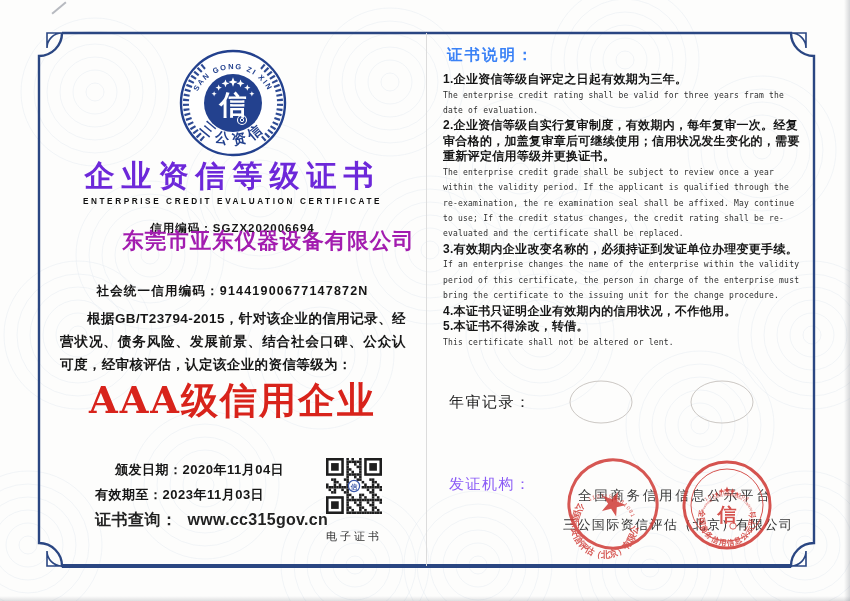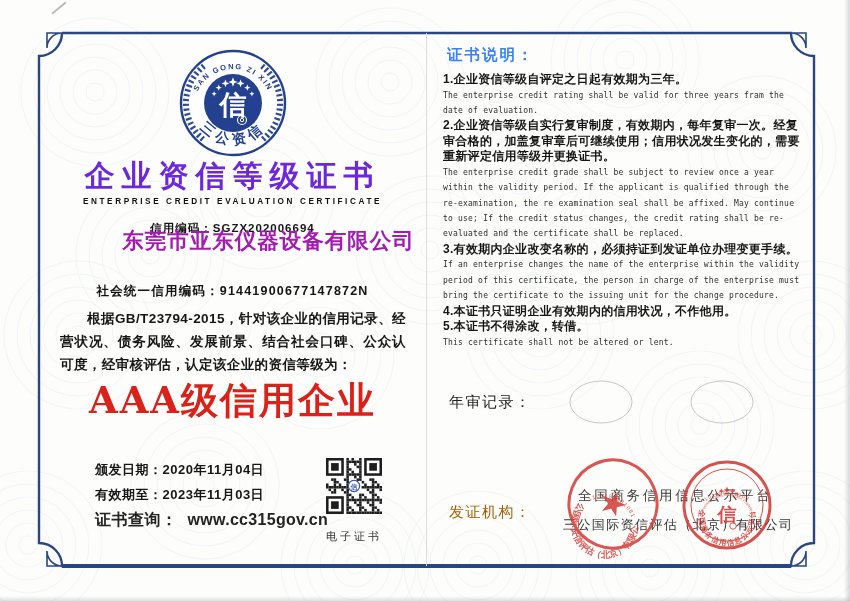--- a/index.html
+++ b/index.html
@@ -13,34 +13,34 @@
   .lp-center{left:39px;width:387px;text-align:center;}
   #cert-title{top:158px;font:700 30px/36px "DejaVu Serif",serif;letter-spacing:7px;color:#6d28d9;}
   #cert-subtitle{top:196px;font:700 8.2px/12px "Liberation Sans",sans-serif;letter-spacing:2.6px;color:#111;}
   #credit-code-line{top:220px;font:700 11.5px/16px "Liberation Sans",sans-serif;letter-spacing:1px;color:#151515;}
   #company-name{top:226px;font:700 21.5px/30px "Liberation Sans",sans-serif;color:#a21caf;letter-spacing:1px;padding-left:36px;}
   #uscc-line{top:283px;font:700 12.5px/17px "Liberation Sans",sans-serif;letter-spacing:1.2px;color:#141414;}
   #body-paragraph{left:60px;top:307px;width:346px;font:700 13.5px/23px "Liberation Sans",sans-serif;
                   color:#161616;text-align:justify;text-indent:2em;letter-spacing:.4px;}
   #rating-line{top:378px;font:700 37px/44px "DejaVu Serif",serif;color:#d8231b;letter-spacing:2px;}
   .date-line{left:95px;font:700 13px/18px "Liberation Sans",sans-serif;color:#161616;letter-spacing:.5px;}
-  #issue-date-line{top:461px;}
+  #issue-date-line{top:461px;margin-left:20px;}
   #valid-until-line{top:486px;}
   #query-line{top:511px;font-weight:700;font-size:16px;color:#222;}
   #query-line .val{margin-left:10px;letter-spacing:.3px;}
   #qr-caption{left:324px;top:529px;width:60px;text-align:center;font:400 11px/14px "Liberation Serif",serif;
               letter-spacing:3px;color:#333;}
 
   
   #rp-heading{left:447px;top:45px;font:700 15.5px/20px "Liberation Sans",sans-serif;letter-spacing:2px;color:#3b82f6;}
   #notes{left:443px;top:72px;width:366px;}
   .note-cn{font:700 12px/15.5px "Liberation Sans",sans-serif;color:#151515;letter-spacing:.3px;}
   .note-en{font:400 8px/15.4px "DejaVu Sans Mono",monospace;color:#2d2d2d;letter-spacing:.2px;}
   #annual-label{left:449px;top:392px;font:400 15px/20px "Liberation Sans",sans-serif;letter-spacing:1.5px;color:#222;}
-  #issuer-label{left:449px;top:502px;font:400 15px/20px "Liberation Sans",sans-serif;letter-spacing:1.5px;color:#a16207;text-align:center;}
+  #issuer-label{left:449px;top:474px;font:400 15px/20px "Liberation Sans",sans-serif;letter-spacing:1.5px;color:#8b5cf6;text-align:center;}
   #issuer-line1{left:578px;top:487px;font:400 13.5px/18px "Liberation Sans",sans-serif;letter-spacing:2.7px;color:#3d3d3d;white-space:nowrap;}
   #issuer-line2{left:563px;top:516px;font:400 13px/18px "Liberation Sans",sans-serif;letter-spacing:1.4px;color:#343434;white-space:nowrap;}
 
   
   #fold-line{left:426px;top:33px;width:1px;height:533px;background:#dcdcdc;}
 
   
   #edge-right{right:0;top:0;bottom:0;width:6px;background:linear-gradient(to left,rgba(110,115,125,.28),rgba(110,115,125,0));}
   #edge-bottom{left:0;right:0;bottom:0;height:5px;background:linear-gradient(to top,rgba(110,115,125,.22),rgba(110,115,125,0));}
   #corner-artifact{left:50px;top:7px;width:18px;height:2px;background:#b7bac0;transform:rotate(-40deg);}

